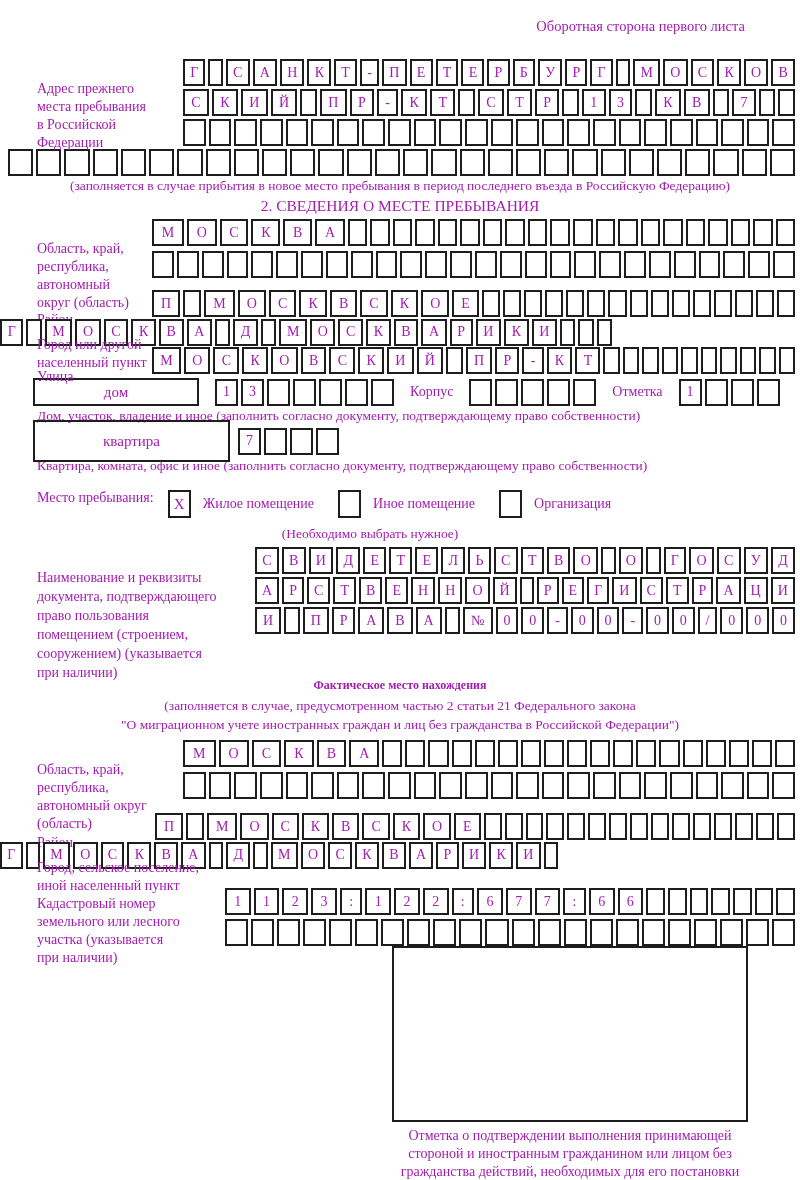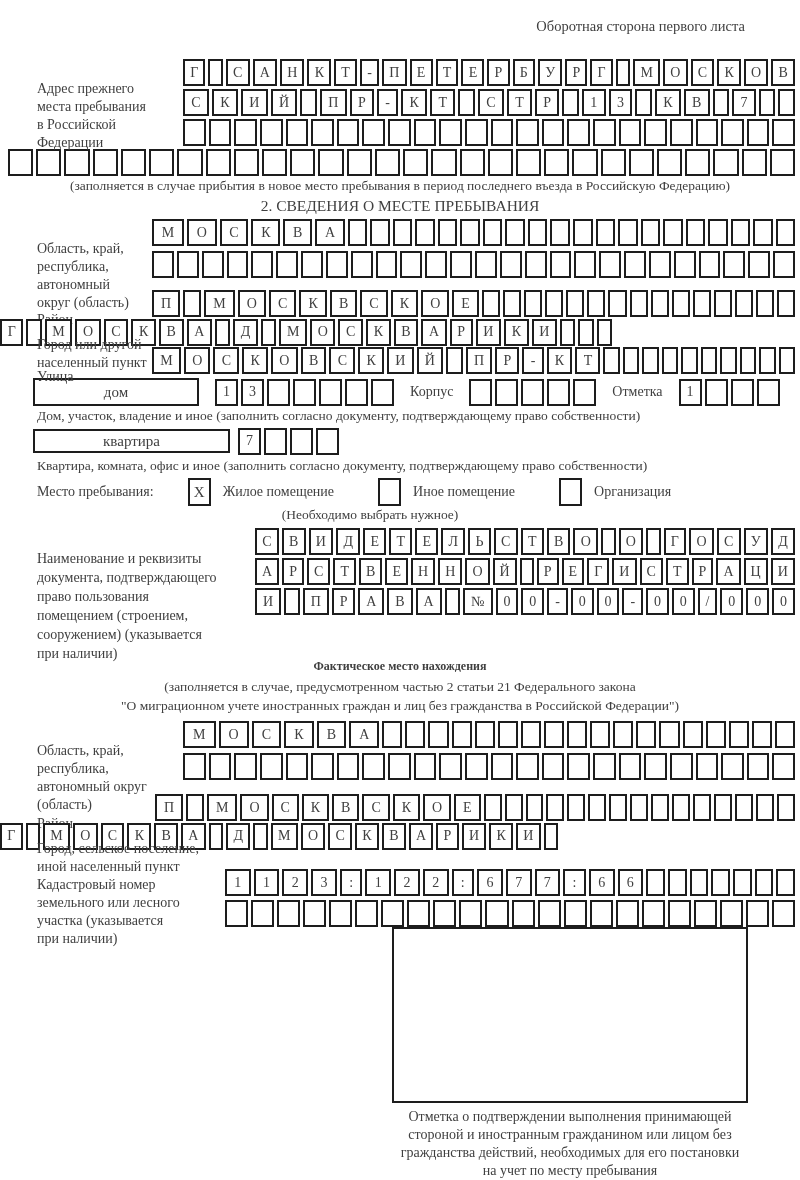--- a/index.html
+++ b/index.html
@@ -1,18 +1,18 @@
 <!DOCTYPE html>
 <html><head>
 <meta charset="utf-8">
 <style>
   html,body { margin:0; padding:0; background:#fff; }
   .page {
     position:relative; width:800px; height:1180px; margin:0 auto;
-    background:#fff; color:#404040; overflow:hidden;
+    background:#fff; color:#a21caf; overflow:hidden;
     font-family:"Liberation Serif", serif;
   }
   .corner { padding-top:18px; padding-right:55px; text-align:right; font-size:14.5px; }
 
   
   .group { position:relative; }
   .flabel { position:absolute; left:37px; top:1px; font-size:14px; line-height:18px; white-space:nowrap;margin-top:20px; }
   .flabel-inline { font-size:14px; white-space:nowrap; }
 
   
@@ -51,34 +51,34 @@
   .row-tall .cells { margin-left:0; }
   .g-street { margin-top:-2px; }
 
   
   .houserow { margin-left:33px; margin-top:4px; display:flex; align-items:center; gap:16px; height:28px; }
   .widebox {
     box-sizing:border-box; border:2px solid #1d1d1d; height:28px;
     display:flex; align-items:center; justify-content:center; font-size:15px;
   }
   .wb-dom { width:166px; }
-  .wb-kv { width:197px; height:24px; }
+  .wb-kv { width:197px; height:42px; }
   .aptrow { margin-left:33px; margin-top:2px; display:flex; align-items:center; gap:8px; height:30px; }
   .cap-house { margin-top:2px; margin-left:37px; height:16px; }
   .cap-apt { margin-top:2px; margin-left:37px; height:16px; }
 
   
-  .stayrow { margin-left:37px; margin-top:4px; display:flex; align-items:center; height:28px; font-size:14px;gap:20px; }
+  .stayrow { margin-left:37px; margin-top:16px; display:flex; align-items:flex-start; height:28px; font-size:14px; }
   .checkbox {
     box-sizing:border-box; width:23px; height:28px; border:2px solid #1d1d1d;
     display:flex; align-items:center; justify-content:center; font-size:15px;
   }
   .opt { display:flex; align-items:center; gap:12px; margin-left:14px; }
   .opt .optlabel { margin-right:10px; }
-  .staynote { margin-top:1px; height:15px; text-align:center; width:620px; margin-left:60px; }
+  .staynote { margin-top:8px; height:15px; text-align:center; width:620px; margin-left:60px; }
 
   
   .g-doc { margin-top:6px; }
   .g-doc .flabel { line-height:19px; }
 
   
   .t-actual { margin-top:44px; text-align:center; font-weight:bold; font-size:12px; height:18px; }
   .cap-actual { margin-top:2px; height:17px; }
   .g-aregion { margin-top:6px; }
   .g-adistrict { margin-top:14px; }

